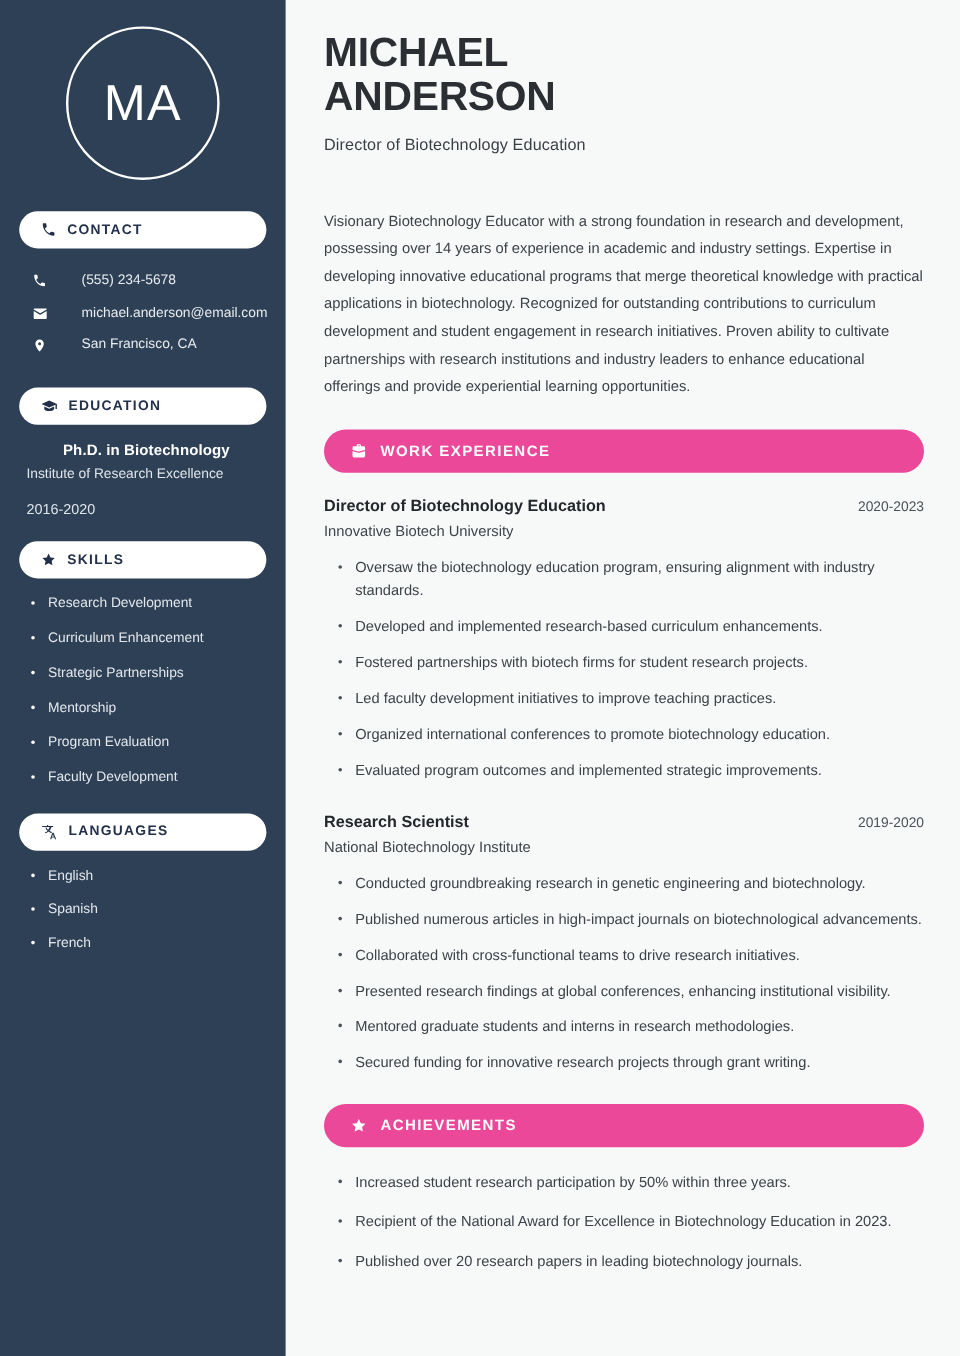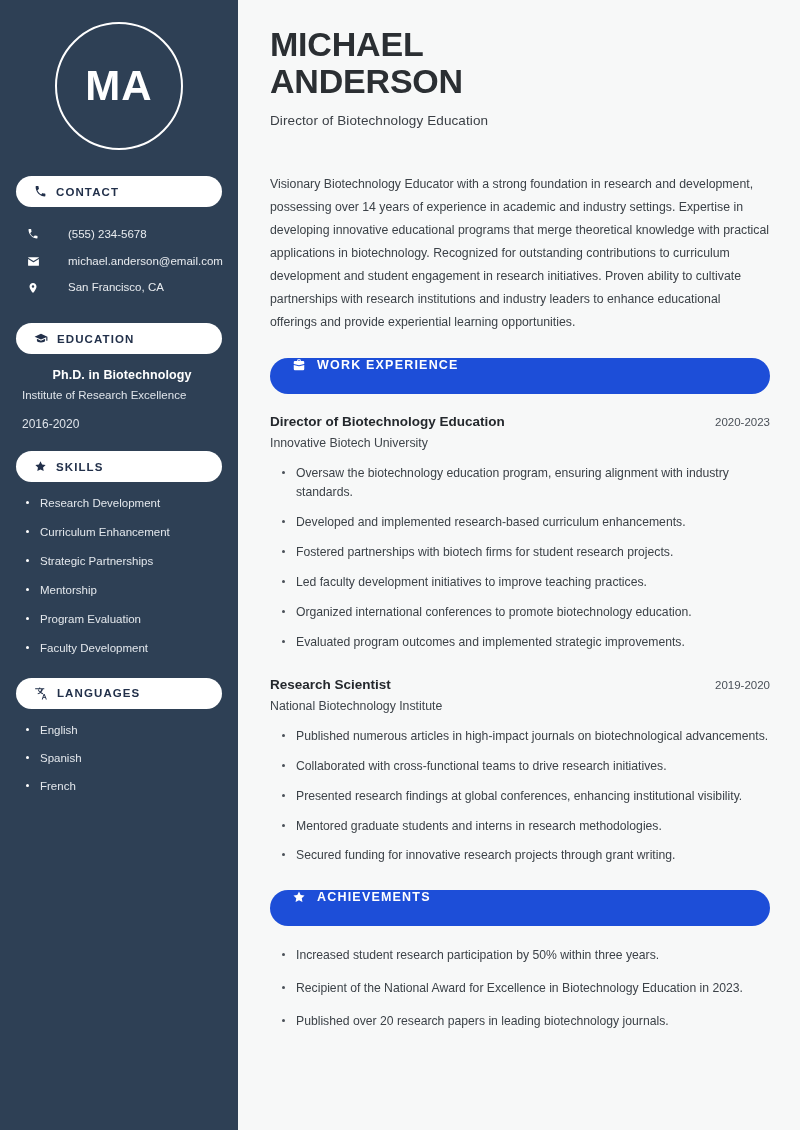--- a/index.html
+++ b/index.html
@@ -34,21 +34,21 @@
     padding-bottom: 26px;
   }
   .avatar {
     width: 128px; height: 128px;
     border-radius: 50%;
     border: 2px solid #ffffff;
     display: flex;
     align-items: center;
     justify-content: center;
     font-size: 42px;
-    font-weight: 700;
+    font-weight: 400;
     letter-spacing: 1px;
     color: #ffffff;
   }
 
   .pill {
     background: #ffffff;
     color: #22304a;
     border-radius: 999px;
     height: 31px;
     display: flex;
@@ -144,26 +144,26 @@
 
   .summary {
     margin-top: 45px;
     font-size: 12.3px;
     line-height: 1.86;
     color: #3c4248;
     text-align: left;
   }
 
   .section-bar {
-    background: #1d4ed8;
+    background: #ec4899;
     color: #ffffff;
     border-radius: 999px;
     height: 36px;
     display: flex;
-    align-items: flex-start;
+    align-items: center;
     gap: 11px;
     padding: 0 22px;
     margin-top: 25px;
     margin-bottom: 20px;
   }
   .section-bar .icon { display: flex; align-items: center; }
   .section-bar .icon svg { display: block; }
   .section-bar-label {
     font-size: 12.5px;
     font-weight: 700;
@@ -347,20 +347,21 @@
 
     <div class="job-gap"></div>
 
     <div class="job">
       <div class="job-head">
         <span class="job-role">Research Scientist</span>
         <span class="job-dates">2019-2020</span>
       </div>
       <div class="job-org">National Biotechnology Institute</div>
       <ul class="bullets">
+        <li>Conducted groundbreaking research in genetic engineering and biotechnology.</li>
         <li>Published numerous articles in high-impact journals on biotechnological advancements.</li>
         <li>Collaborated with cross-functional teams to drive research initiatives.</li>
         <li>Presented research findings at global conferences, enhancing institutional visibility.</li>
         <li>Mentored graduate students and interns in research methodologies.</li>
         <li>Secured funding for innovative research projects through grant writing.</li>
       </ul>
     </div>
 
     <div class="section-bar">
       <span class="icon">

